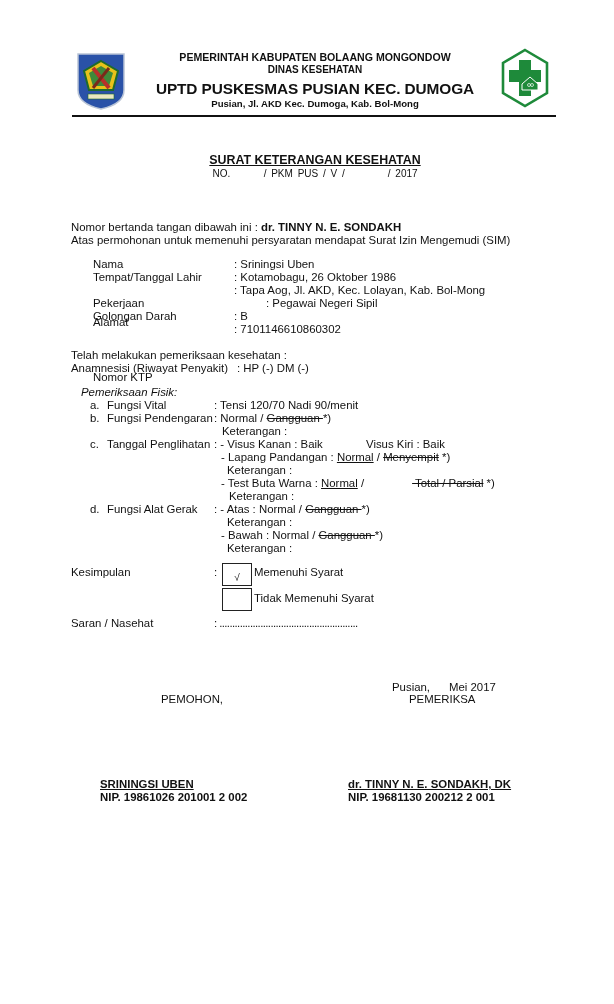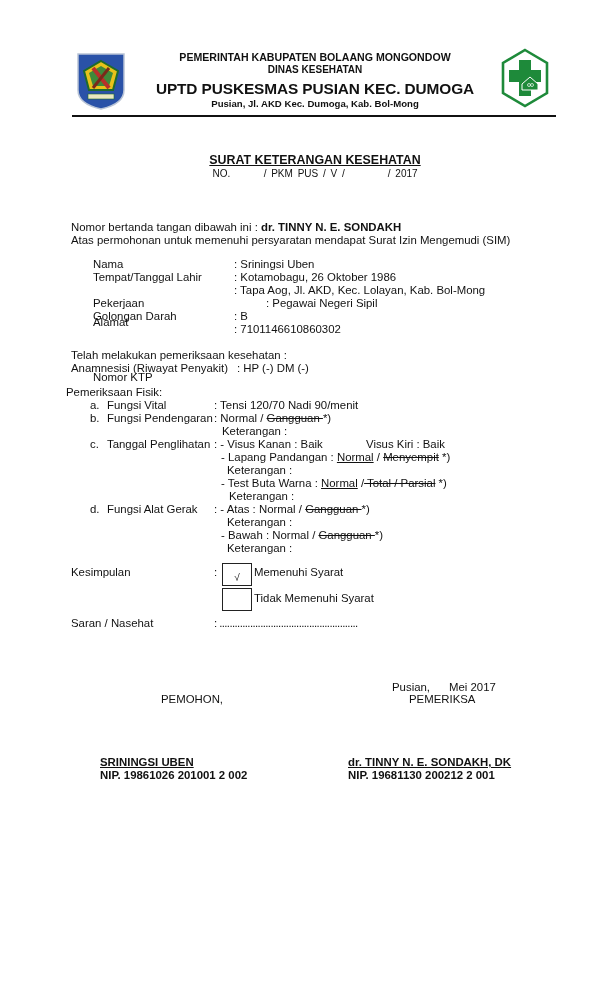--- a/index.html
+++ b/index.html
@@ -1,19 +1,19 @@
 <!DOCTYPE html>
 <html><head>
 <meta charset="utf-8">
 <style>
   html, body { margin:0; padding:0; background:#ffffff; }
   body { width:614px; height:1004px; position:relative; overflow:hidden;
          font-family:"Liberation Sans", sans-serif; color:#111; font-size:11.4px; }
   .abs { position:absolute; white-space:nowrap; }
-  .b { font-weight:bold; }
+  .b { font-weight:bold;margin-top:22px; }
   .u { text-decoration:underline; }
   .s { text-decoration:line-through; }
   .center { text-align:left; }
 
   #logo-left { left:76px; top:52px; width:50px; height:58px; }
   #logo-right { left:500px; top:48px; width:50px; height:60px; }
 
   .kop { left:150px; width:330px; text-align:center; }
   #kop1 { top:51px; font-size:10.6px; font-weight:bold; }
   #kop2 { top:64px; font-size:10px; font-weight:bold; }
@@ -79,21 +79,21 @@
   <div class="abs" style="left:93px; top:310px;">Golongan Darah</div>
   <div class="abs" style="left:234px; top:310px;">: B</div>
   <div class="abs" style="left:93px; top:323px;margin-top:48px;">Nomor KTP</div>
   <div class="abs" style="left:234px; top:323px;">: 7101146610860302</div>
 </div>
 
 <div class="abs" style="left:71px; top:349px;">Telah melakukan pemeriksaan kesehatan :</div>
 <div class="abs" style="left:71px; top:362px;">Anamnesisi (Riwayat Penyakit)</div>
 <div class="abs" style="left:237px; top:362px;">: HP (-) DM (-)</div>
 
-<div class="abs" style="left:66px; top:386px;">Pemeriksaan Fisik:</div>
+<div class="abs" style="left:81px; top:386px;font-style:italic;">Pemeriksaan Fisik:</div>
 
 <div class="abs" style="left:90px; top:399px;">a.</div>
 <div class="abs" style="left:107px; top:399px;">Fungsi Vital</div>
 <div class="abs" style="left:214px; top:399px;">: Tensi 120/70 Nadi 90/menit</div>
 
 <div class="abs" style="left:90px; top:412px;">b.</div>
 <div class="abs" style="left:107px; top:412px;">Fungsi Pendengaran</div>
 <div class="abs" style="left:214px; top:412px;">
   <span style="white-space:pre;">: Normal / </span><span class="s">Gangguan </span><span>*)</span>
 </div>
@@ -103,21 +103,21 @@
 <div class="abs" style="left:107px; top:438px;">Tanggal Penglihatan</div>
 <div class="abs" style="left:214px; top:438px;">: - Visus Kanan : Baik</div>
 <div class="abs" style="left:366px; top:438px;">Visus Kiri : Baik</div>
 
 <div class="abs" style="left:221px; top:451px;">
   <span style="white-space:pre;">- Lapang Pandangan : </span><span class="u">Normal</span><span style="white-space:pre;"> / </span><span class="s">Menyempit</span><span style="white-space:pre;"> *)</span>
 </div>
 <div class="abs" style="left:227px; top:464px;">Keterangan :</div>
 
 <div class="abs" style="left:221px; top:477px;">
-  <span style="white-space:pre;">- Test Buta Warna : </span><span class="u">Normal</span><span style="white-space:pre;"> /</span><span class="s" style="white-space:pre;"> Total / Parsial</span><span style="white-space:pre;"> *)</span>
+  <span style="white-space:pre;">- Test Buta Warna : </span><span class="u">Normal</span><span style="white-space:pre;"> /</span><span class="s" style="white-space:pre;margin-left:48px;"> Total / Parsial</span><span style="white-space:pre;"> *)</span>
 </div>
 <div class="abs" style="left:229px; top:490px;">Keterangan :</div>
 
 <div class="abs" style="left:90px; top:503px;">d.</div>
 <div class="abs" style="left:107px; top:503px;">Fungsi Alat Gerak</div>
 <div class="abs" style="left:214px; top:503px;">
   <span style="white-space:pre;">: - Atas : Normal / </span><span class="s" style="white-space:pre;">Gangguan </span><span>*)</span>
 </div>
 <div class="abs" style="left:227px; top:516px;">Keterangan :</div>
 <div class="abs" style="left:221px; top:529px;">

